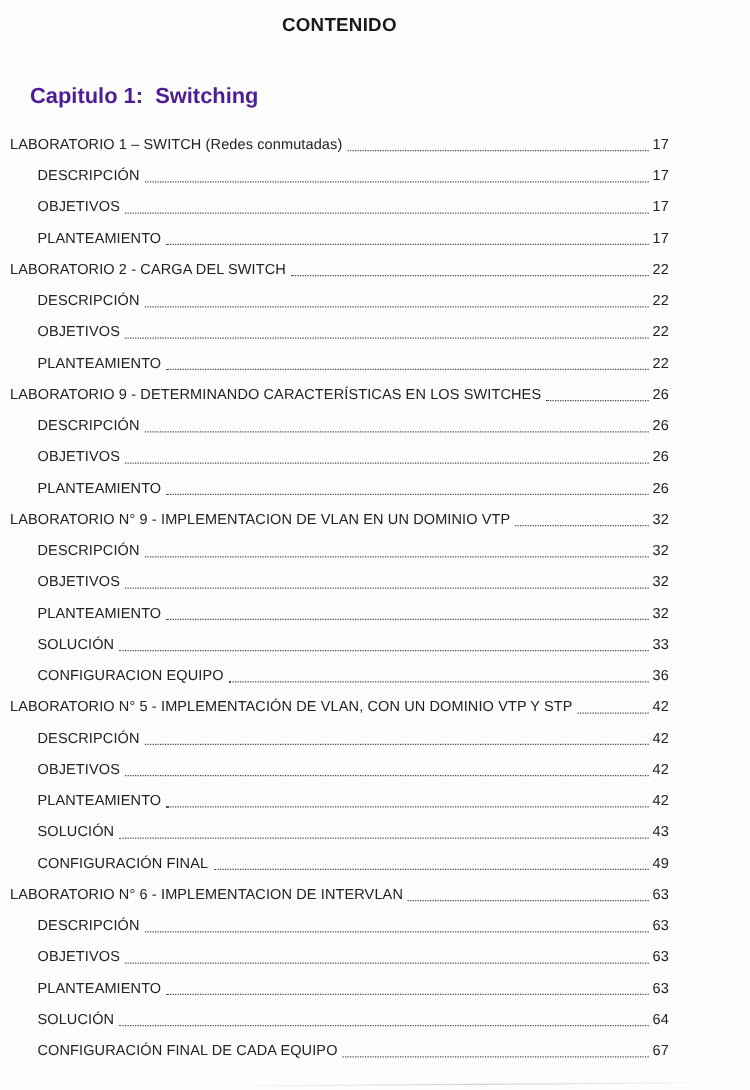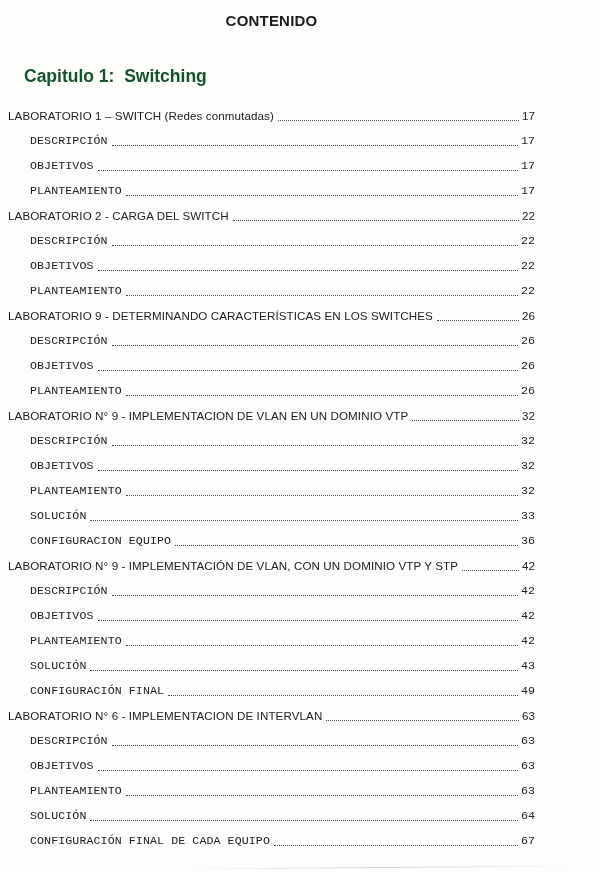--- a/index.html
+++ b/index.html
@@ -26,35 +26,34 @@
     font-weight: bold;
     font-size: 15px;
     letter-spacing: 0.2px;
     margin-top: 4px;
   }
   .chapter-heading {
     font-weight: bold;
     font-size: 17.5px;
     margin: 37px 0 16px 16px;
     white-space: pre-wrap;
-    color: #14532d;
+    color: #4c1d95;
   }
   .toc {
     margin-top: 7px;
   }
   .toc-row {
     display: flex;
     align-items: center;
     height: 25px;
     font-size: 11.6px;
     color: #222;
   }
   .toc-row.sub {
     padding-left: 22px;
-    font-family: Liberation Mono, monospace;
   }
   .toc-label {
     white-space: nowrap;
     letter-spacing: 0.1px;
   }
   .leader {
     flex: 1;
     border-bottom: 1.6px dotted #4d4d4d;
     margin: 0 3px 7px 4px;
     align-self: flex-end;
@@ -166,21 +165,21 @@
     <span class="toc-label">SOLUCIÓN</span>
     <span class="leader"></span>
     <span class="toc-page">33</span>
   </div>
       <div class="toc-row sub">
     <span class="toc-label">CONFIGURACION EQUIPO</span>
     <span class="leader"></span>
     <span class="toc-page">36</span>
   </div>
       <div class="toc-row">
-    <span class="toc-label">LABORATORIO N° 9 - IMPLEMENTACIÓN DE VLAN, CON UN DOMINIO VTP Y STP</span>
+    <span class="toc-label">LABORATORIO N° 5 - IMPLEMENTACIÓN DE VLAN, CON UN DOMINIO VTP Y STP</span>
     <span class="leader"></span>
     <span class="toc-page">42</span>
   </div>
       <div class="toc-row sub">
     <span class="toc-label">DESCRIPCIÓN</span>
     <span class="leader"></span>
     <span class="toc-page">42</span>
   </div>
       <div class="toc-row sub">
     <span class="toc-label">OBJETIVOS</span>

